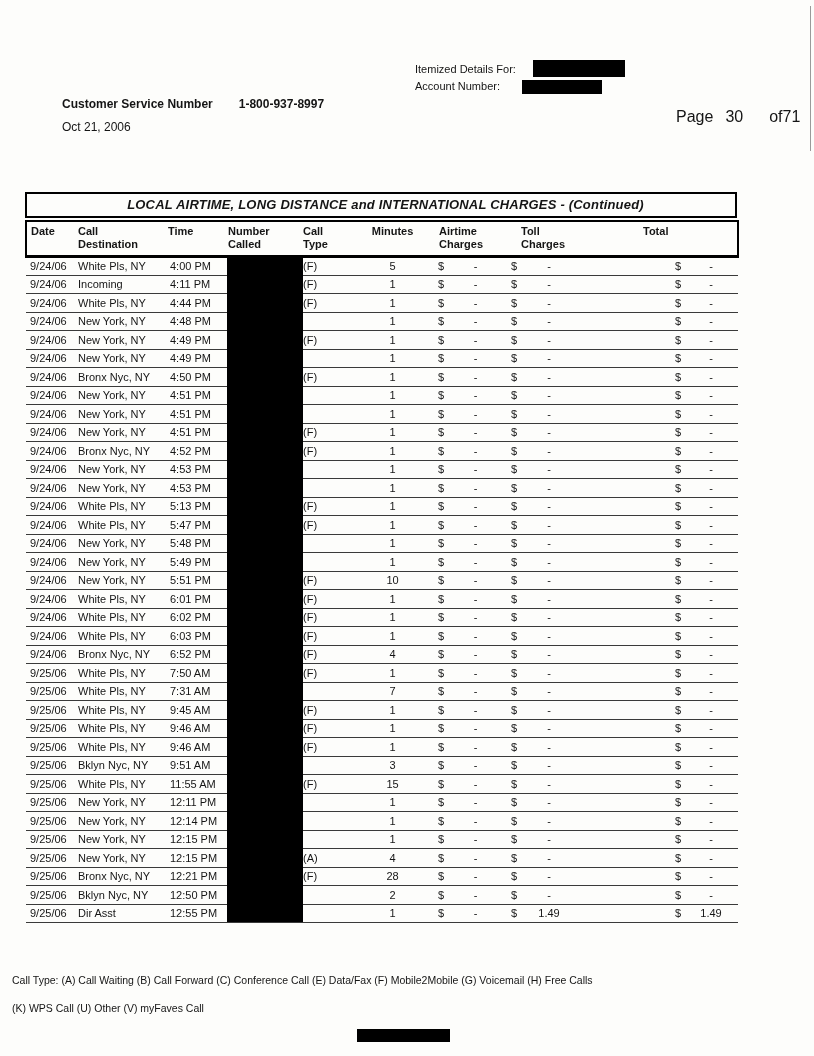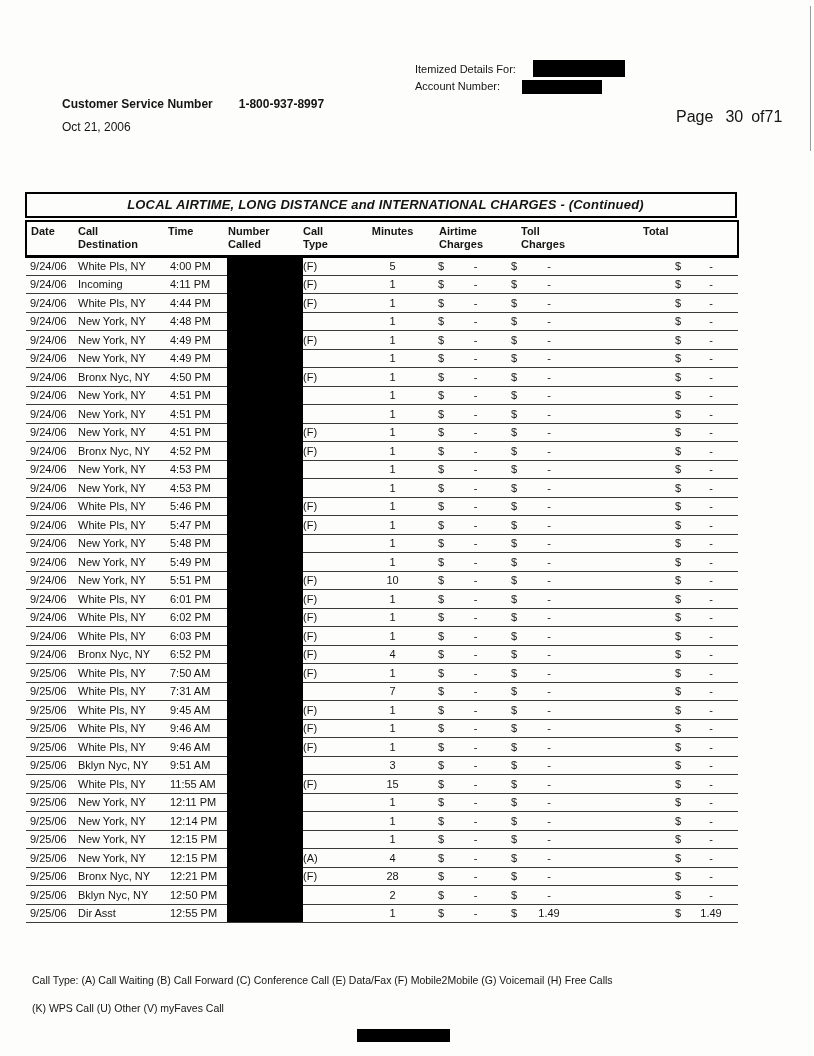--- a/index.html
+++ b/index.html
@@ -25,21 +25,21 @@
   .redact { display: inline-block; background: #000; }
   .redact.r1 { width: 92px; height: 17px; margin-left: 17px; margin-top: -3px; }
   .redact.r2 { width: 80px; height: 14px; margin-left: 22px; }
 
   .cs-line { position: absolute; left: 62px; top: 97px; display: flex; gap: 26px; font-size: 12px; font-weight: bold; }
   .stmt-date { position: absolute; left: 62px; top: 120px; font-size: 12px; }
 
   .page-info { position: absolute; left: 676px; top: 108px; font-size: 16px; display: flex; }
   .page-info span { display: inline-block; }
   .page-info .gap-a { margin-left: 12px; }
-  .page-info .gap-b { margin-left: 8px; }
+  .page-info .gap-b { margin-left: 26px; }
   .page-info .gap-c { }
 
   
   .table-wrap { position: absolute; left: 25px; top: 192px; width: 712px; }
   .table-title {
     width: 712px; height: 26px;
     border: 2px solid #000;
     padding-left: 9px;
     font-size: 13px; font-weight: bold; font-style: italic;
     line-height: 22px;
@@ -83,21 +83,21 @@
   td.col-total { padding-left: 34px; }
   td.col-total .money { width: 58px; }
   td.col-total .amt { flex: 1; }
 
   .col-redaction {
     position: absolute; left: 202px; top: 66px; bottom: 1px;
     width: 76px; background: #000;
   }
 
   
-  .footnote { position: absolute; left: 32px; font-size: 10.5px; }
+  .footnote { position: absolute; left: 12px; font-size: 10.5px; }
   .footnote.f1 { top: 974px; }
   .footnote.f2 { top: 1002px; }
   .bottom-redact { position: absolute; left: 357px; top: 1029px; width: 93px; height: 13px; background: #000; }
 </style>
 </head>
 <body>
 
 <div class="page">
 
   <div class="scan-edge"></div>
@@ -489,21 +489,21 @@
             <td class="col-total">
               <span class="money">
                 <span class="cur">$</span>
                 <span class="amt">-</span>
               </span>
             </td>
           </tr>
           <tr>
             <td class="col-date">9/24/06</td>
             <td class="col-dest">White Pls, NY</td>
-            <td class="col-time">5:46 PM</td>
+            <td class="col-time">5:13 PM</td>
             <td class="col-number"></td>
             <td class="col-type">(F)</td>
             <td class="col-min">1</td>
             <td class="col-airtime">
               <span class="money">
                 <span class="cur">$</span>
                 <span class="amt">-</span>
               </span>
             </td>
             <td class="col-toll">

